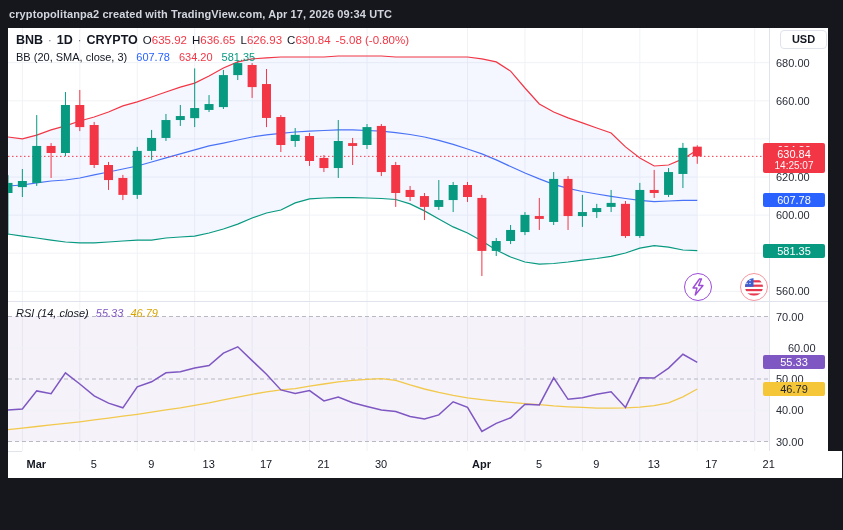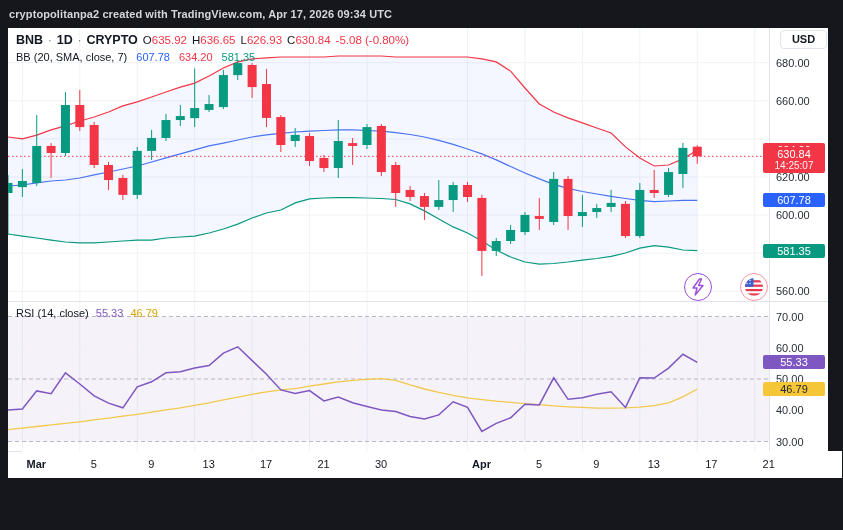--- a/index.html
+++ b/index.html
@@ -17,21 +17,21 @@
   #legend { position:absolute; left:8px; top:5px; }
   .lrow { display:flex; align-items:baseline; gap:5px; white-space:nowrap; }
   .sym { font-size:12.5px; font-weight:700; color:#131722; }
   .symsep { color:#6a6f7a; font-size:11px; }
   .ohlc { font-size:11.5px; color:#131722; }
   .ohlc b { font-weight:400; }
   .red { color:#f23645; } .blue { color:#2962ff; } .teal { color:#089981; }
   .purp { color:#7e57c2; } .yell { color:#d9a400; }
   .lrow2 { margin-top:4px; font-size:11px; color:#131722; }
   .lrow2 span { margin-right:4px; }
-  #rsi-legend { position:absolute; left:8px; top:279px; font-size:11px; color:#131722; }
+  #rsi-legend { position:absolute; left:8px; top:279px; font-size:11px; color:#131722;font-style:italic; }
   #rsi-legend span { margin-right:4px; }
   #usd-btn { position:absolute; left:772px; top:2px; width:47px; height:19px; background:#fff;
     border:1px solid #e0e3eb; border-radius:4px; font-size:11px; font-weight:700; color:#131722;
     text-align:center; line-height:17px; cursor:pointer; }
   .axlab { position:absolute; left:768px; font-size:11px; color:#2a2e39; transform:translateY(-50%); }
   .badge { position:absolute; left:755px; width:62px; border-radius:2px; color:#fff; font-size:11px;
     text-align:center; transform:translateY(-50%); padding:1px 0; line-height:12px; }
   .badge .sub { font-size:10px; opacity:.95; }
   #time-axis { position:absolute; left:14px; top:423px; width:820px; height:27px; background:#fff; }
   .ttick { position:absolute; top:7px; transform:translateX(-50%); font-size:11px; color:#131722; }
@@ -219,21 +219,21 @@
         <span class="sym">1D</span>
         <span class="symsep">·</span>
         <span class="sym">CRYPTO</span>
         <span class="ohlc"><b>O</b><span class="red">635.92</span></span>
         <span class="ohlc"><b>H</b><span class="red">636.65</span></span>
         <span class="ohlc"><b>L</b><span class="red">626.93</span></span>
         <span class="ohlc"><b>C</b><span class="red">630.84</span></span>
         <span class="ohlc red">-5.08 (-0.80%)</span>
       </div>
       <div class="lrow lrow2">
-        <span>BB (20, SMA, close, 7)</span>
+        <span>BB (20, SMA, close, 3)</span>
         <span class="blue">607.78</span>
         <span class="red">634.20</span>
         <span class="teal">581.35</span>
       </div>
     </div>
 
     <div id="rsi-legend">
       <span>RSI (14, close)</span>
       <span class="purp">55.33</span>
       <span class="yell">46.79</span>
@@ -241,21 +241,21 @@
 
     <div id="usd-btn">USD</div>
 
     <div id="axis-layer">
         <div class="axlab" style="top: 34.7px;">680.00</div>
         <div class="axlab" style="top: 72.8px;">660.00</div>
         <div class="axlab" style="top: 149px;">620.00</div>
         <div class="axlab" style="top: 187.1px; text-align: right;">600.00</div>
         <div class="axlab" style="top: 263.3px;">560.00</div>
         <div class="axlab" style="top: 288.5px;">70.00</div>
-        <div class="axlab" style="top: 319.75px;">60.00</div>
+        <div class="axlab" style="top: 319.75px; margin-left: 12px;">60.00</div>
         <div class="axlab" style="top: 351px;">50.00</div>
         <div class="axlab" style="top: 382.25px;">40.00</div>
         <div class="axlab" style="top: 413.5px;">30.00</div>
         <div class="badge" style="top: 121.949px; background: rgb(242, 54, 69); color: rgb(255, 255, 255);">
           <div>634.20</div>
         </div>
         <div class="badge" style="top: 128.35px; background: rgb(242, 54, 69); color: rgb(255, 255, 255); transform: translateY(-35%);">
           <div>630.84</div>
           <div class="sub">14:25:07</div>
         </div>

